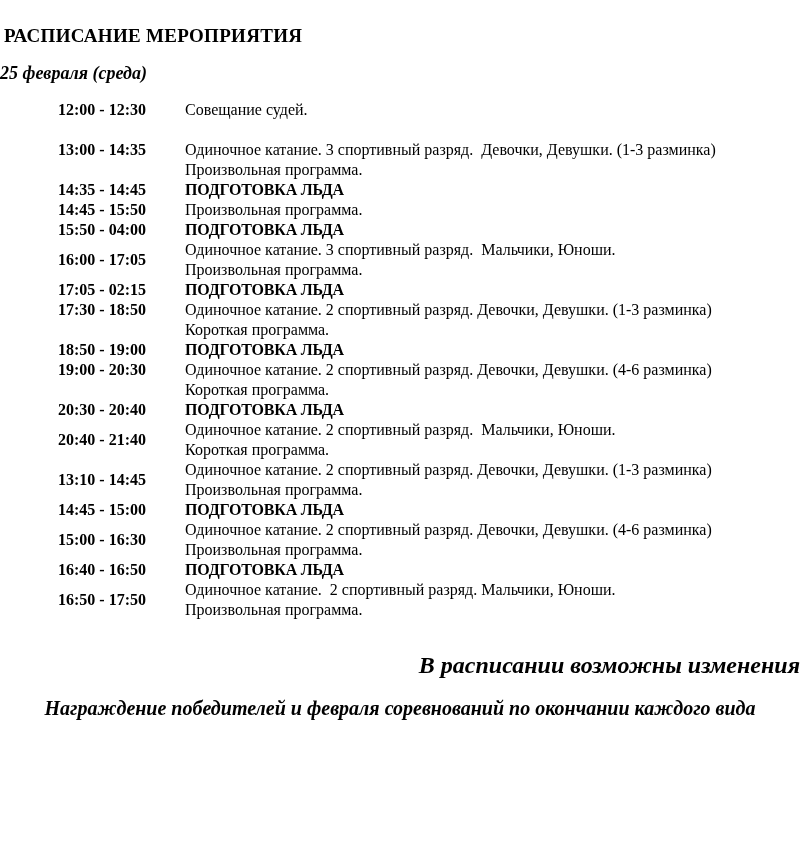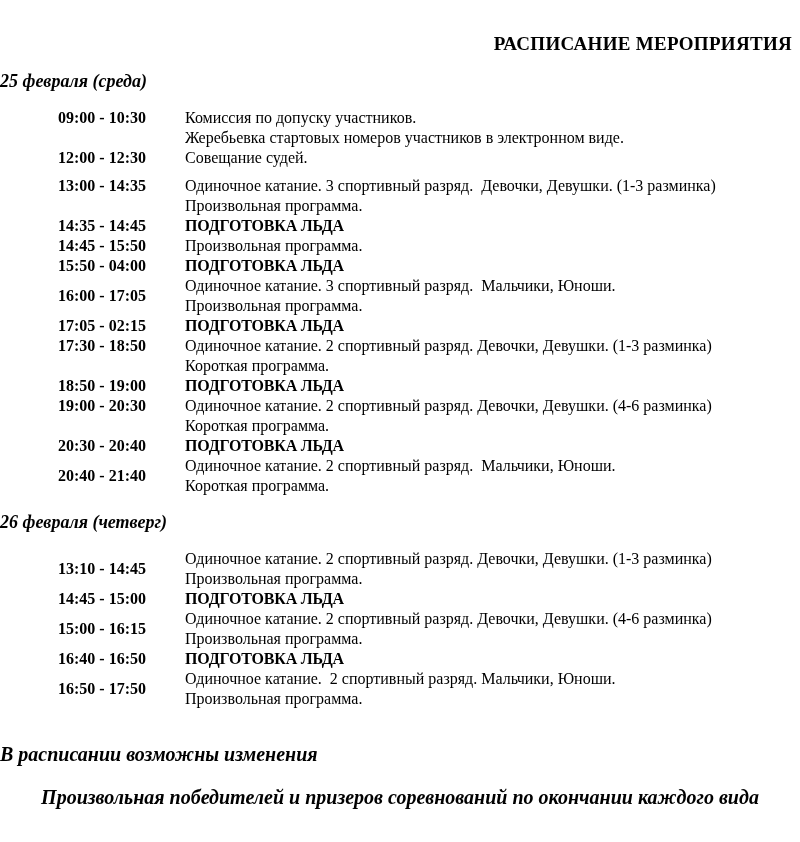--- a/index.html
+++ b/index.html
@@ -13,41 +13,41 @@
     width: 800px;
     height: 842px;
     box-sizing: border-box;
     padding-top: 21px;
     overflow: hidden;
     background: #ffffff;
   }
   .doc-title {
     font-size: 19px;
     font-weight: bold;
-    text-align: right;
-    margin: 12px;
+    text-align: left;
+    margin: 4px;
     width: 780px;
     letter-spacing: 0.3px;
   }
   .day-heading {
     font-size: 18px;
     font-weight: bold;
     font-style: italic;
     text-align: left;
     width: 780px;
     margin-top: 16px;
     margin-bottom: 17px;
     line-height: 20px;
   }
   .rows { width: 800px; }
   .row {
     display: flex;
     align-items: flex-start;
   }
-  .row.gap-before { margin-top: 8px; }
+  .row.gap-before { margin-top: 20px; }
   .time {
     flex: none;
     width: 127px;
     margin-left: 58px;
     font-weight: bold;
     font-size: 16px;
     line-height: 20px;
     white-space: nowrap;
   }
   .row.align-center .time { align-self: center; }
@@ -60,24 +60,24 @@
     font-size: 16px;
     line-height: 20px;
     white-space: pre-wrap;
   }
   .row.ice .line {
     font-weight: bold;
     letter-spacing: -0.2px;
   }
   .footer-note {
     width: 800px;
-    text-align: left;
+    text-align: right;
     font-weight: bold;
     font-style: italic;
-    font-size: 20px;
+    font-size: 24px;
     line-height: 22px;
     margin-top: 34px;
   }
   .footer-award {
     width: 800px;
     text-align: center;
     font-weight: bold;
     font-style: italic;
     font-size: 20px;
     line-height: 24px;
@@ -86,27 +86,20 @@
 </style>
 </head>
 <body>
 
 <div class="page">
   <h1 class="doc-title">РАСПИСАНИЕ МЕРОПРИЯТИЯ</h1>
   <div id="days-container">
       <div class="day-heading">25 февраля (среда)</div>
       <div class="rows">
         <div class="row">
-          <div class="time">09:00 - 10:30</div>
-          <div class="desc">
-            <div class="line">Комиссия по допуску участников.</div>
-            <div class="line">Жеребьевка стартовых номеров участников в электронном виде.</div>
-          </div>
-        </div>
-        <div class="row">
           <div class="time">12:00 - 12:30</div>
           <div class="desc">
             <div class="line">Совещание судей.</div>
           </div>
         </div>
         <div class="row gap-before">
           <div class="time">13:00 - 14:35</div>
           <div class="desc">
             <div class="line">Одиночное катание. 3 спортивный разряд.  Девочки, Девушки. (1-3 разминка)</div>
             <div class="line">Произвольная программа.</div>
@@ -170,37 +163,36 @@
           </div>
         </div>
         <div class="row align-center">
           <div class="time">20:40 - 21:40</div>
           <div class="desc">
             <div class="line">Одиночное катание. 2 спортивный разряд.  Мальчики, Юноши.</div>
             <div class="line">Короткая программа.</div>
           </div>
         </div>
       </div>
-      <div class="day-heading">26 февраля (четверг)</div>
       <div class="rows">
         <div class="row align-center">
           <div class="time">13:10 - 14:45</div>
           <div class="desc">
             <div class="line">Одиночное катание. 2 спортивный разряд. Девочки, Девушки. (1-3 разминка)</div>
             <div class="line">Произвольная программа.</div>
           </div>
         </div>
         <div class="row ice">
           <div class="time">14:45 - 15:00</div>
           <div class="desc">
             <div class="line">ПОДГОТОВКА ЛЬДА</div>
           </div>
         </div>
         <div class="row align-center">
-          <div class="time">15:00 - 16:15</div>
+          <div class="time">15:00 - 16:30</div>
           <div class="desc">
             <div class="line">Одиночное катание. 2 спортивный разряд. Девочки, Девушки. (4-6 разминка)</div>
             <div class="line">Произвольная программа.</div>
           </div>
         </div>
         <div class="row ice">
           <div class="time">16:40 - 16:50</div>
           <div class="desc">
             <div class="line">ПОДГОТОВКА ЛЬДА</div>
           </div>
@@ -208,14 +200,14 @@
         <div class="row align-center">
           <div class="time">16:50 - 17:50</div>
           <div class="desc">
             <div class="line">Одиночное катание.  2 спортивный разряд. Мальчики, Юноши.</div>
             <div class="line">Произвольная программа.</div>
           </div>
         </div>
       </div>
     </div>
   <div class="footer-note">В расписании возможны изменения</div>
-  <div class="footer-award">Произвольная победителей и призеров соревнований по окончании каждого вида</div>
+  <div class="footer-award">Награждение победителей и февраля соревнований по окончании каждого вида</div>
 </div>
 
 </body></html>

